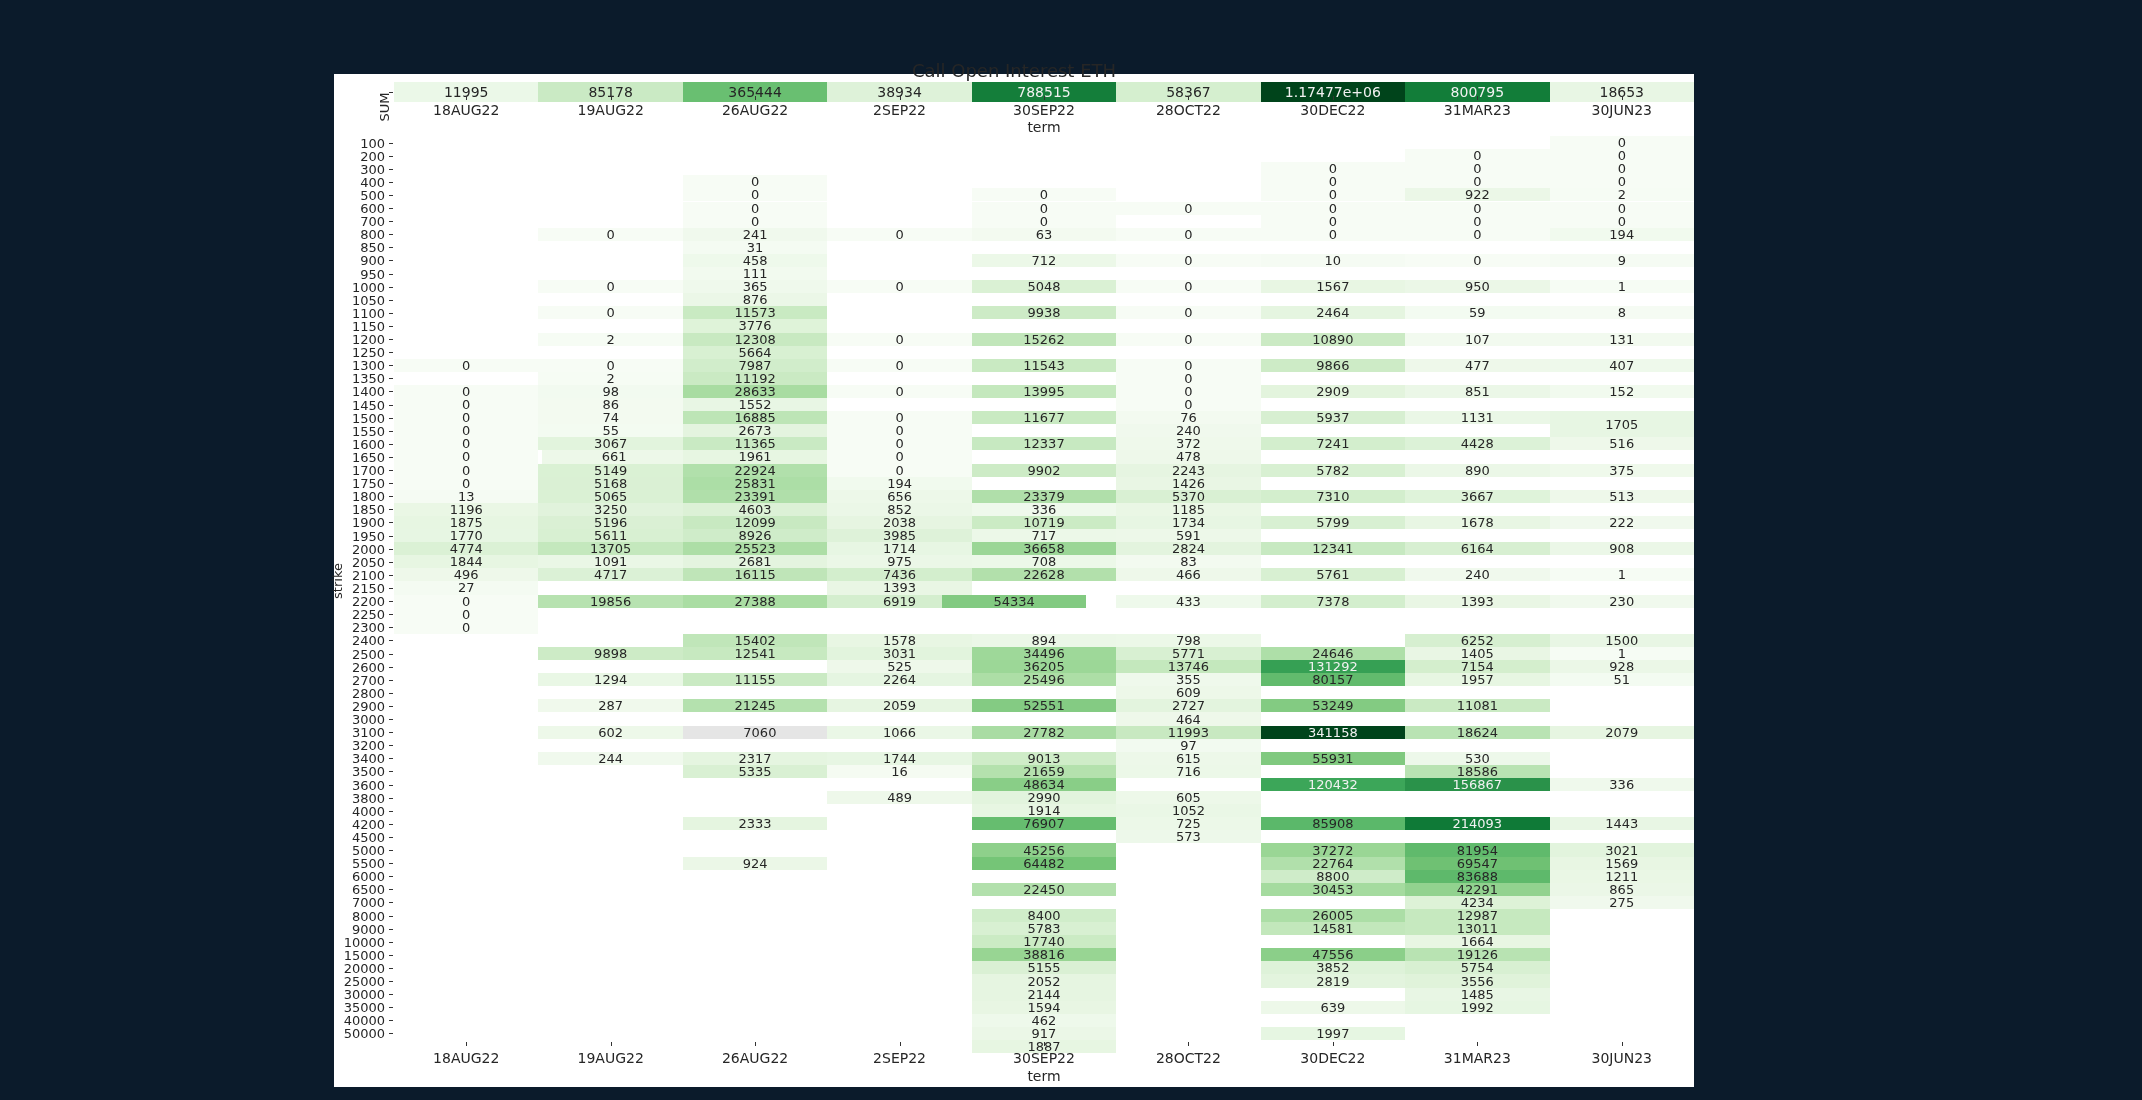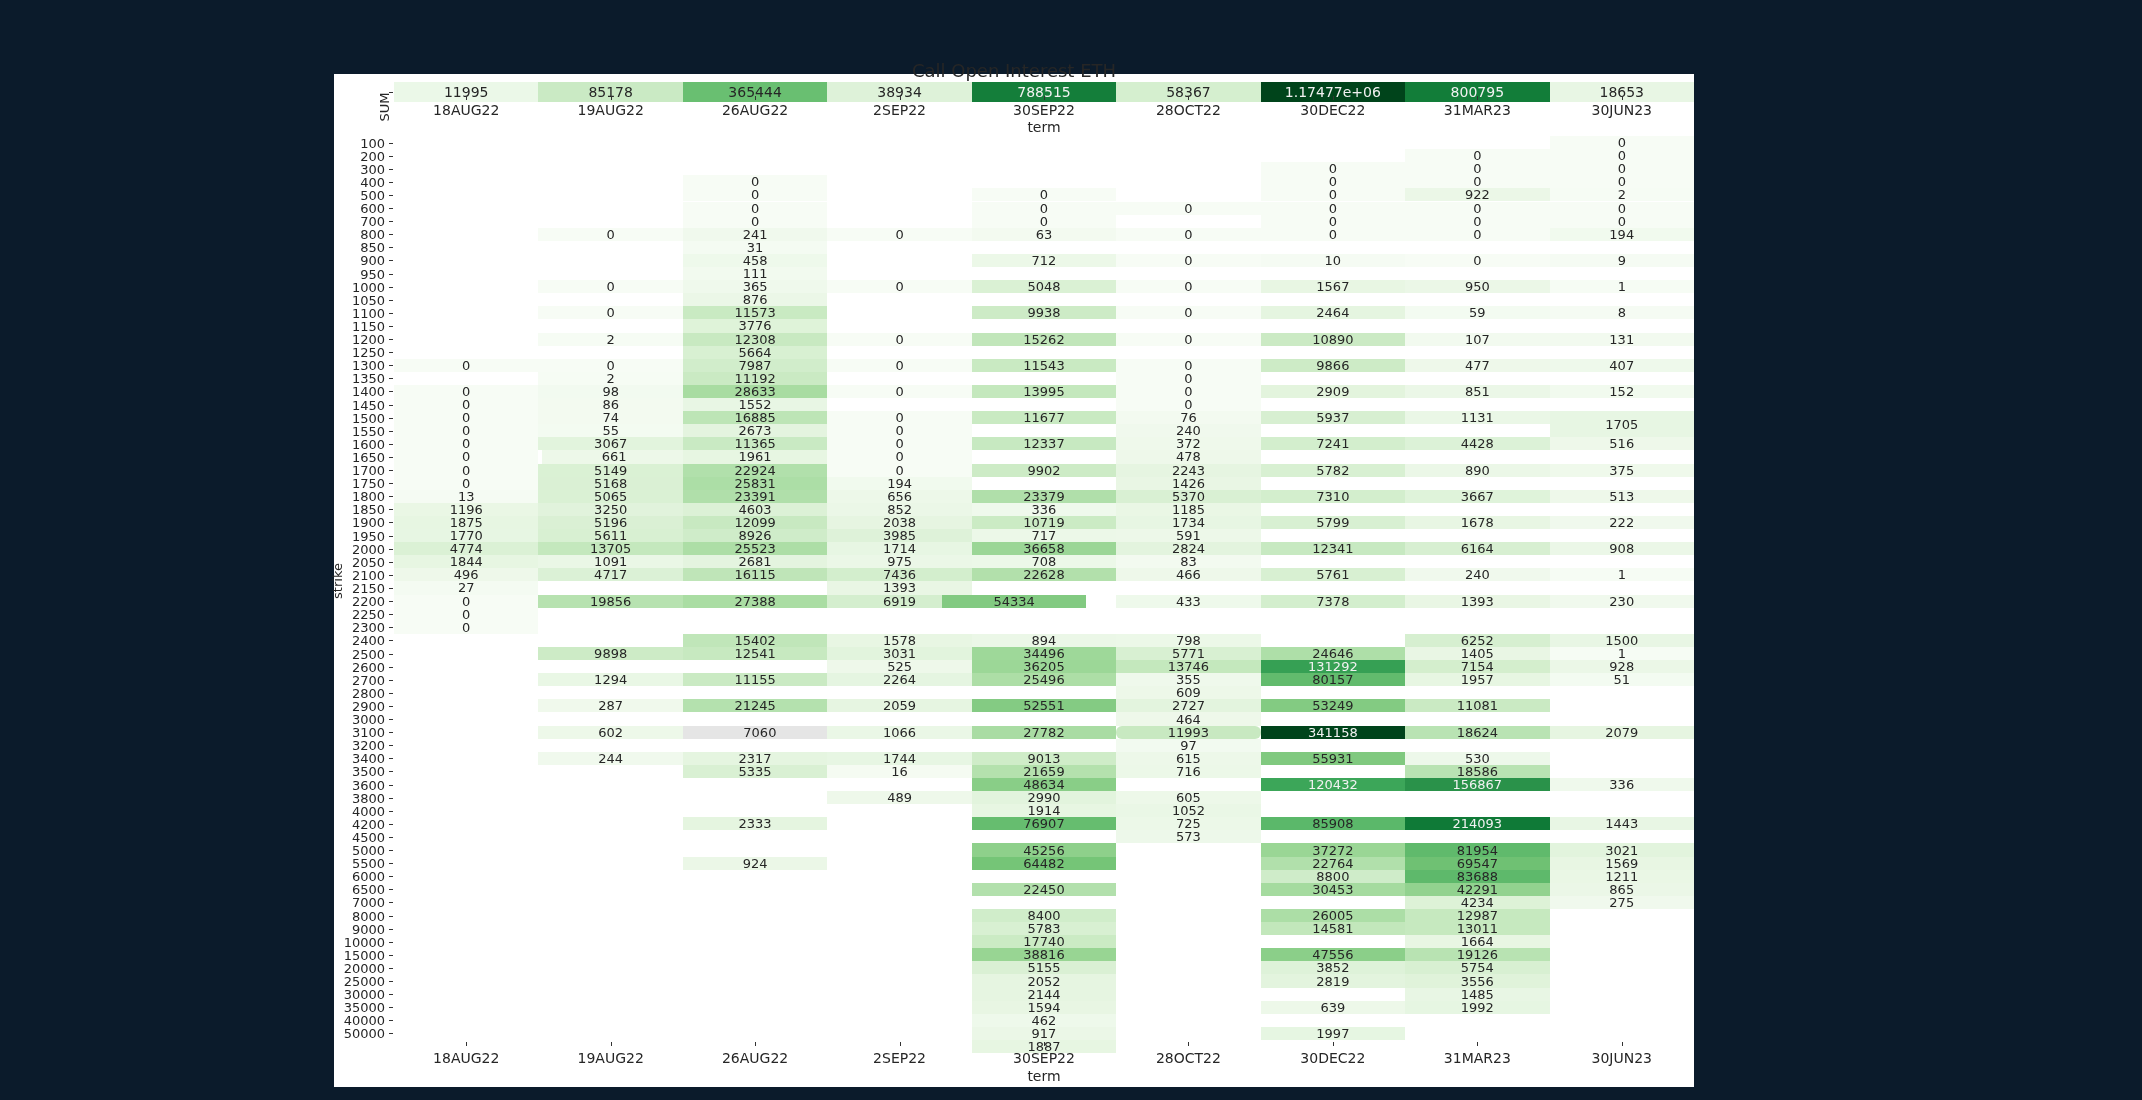--- a/index.html
+++ b/index.html
@@ -493,21 +493,21 @@
       <div class="cell" style="left: 493.333px; top: 625.362px; width: 144.444px; height: 13.1014px; background: rgb(230, 245, 225);">2059</div>
       <div class="cell" style="left: 637.778px; top: 625.362px; width: 144.444px; height: 13.1014px; background: rgb(132, 203, 131);">52551</div>
       <div class="cell" style="left: 782.222px; top: 625.362px; width: 144.444px; height: 13.1014px; background: rgb(227, 244, 222);">2727</div>
       <div class="cell" style="left: 926.667px; top: 625.362px; width: 144.444px; height: 13.1014px; background: rgb(131, 203, 130);">53249</div>
       <div class="cell" style="left: 1071.11px; top: 625.362px; width: 144.444px; height: 13.1014px; background: rgb(202, 234, 195);">11081</div>
       <div class="cell" style="left: 782.222px; top: 638.464px; width: 144.444px; height: 13.1014px; background: rgb(238, 248, 234);">464</div>
       <div class="cell" style="left: 204.444px; top: 651.565px; width: 144.444px; height: 13.1014px; background: rgb(237, 248, 233);">602</div>
       <div class="cell" style="left: 348.889px; top: 651.565px; width: 154px; height: 13.1014px; background: #e5e5e5;">7060</div>
       <div class="cell" style="left: 493.333px; top: 651.565px; width: 144.444px; height: 13.1014px; background: rgb(234, 247, 230);">1066</div>
       <div class="cell" style="left: 637.778px; top: 651.565px; width: 144.444px; height: 13.1014px; background: rgb(169, 220, 163);">27782</div>
-      <div class="cell" style="left: 782.222px; top: 651.565px; width: 144.444px; height: 13.1014px; background: rgb(200, 233, 193); border-radius: 6px;">11993</div>
+      <div class="cell" style="left: 782.222px; top: 651.565px; width: 144.444px; height: 13.1014px; background: rgb(200, 233, 193);">11993</div>
       <div class="cell dark" style="left: 926.667px; top: 651.565px; width: 144.444px; height: 13.1014px; background: rgb(0, 68, 27);">341158</div>
       <div class="cell" style="left: 1071.11px; top: 651.565px; width: 144.444px; height: 13.1014px; background: rgb(185, 227, 179);">18624</div>
       <div class="cell" style="left: 1215.56px; top: 651.565px; width: 144.444px; height: 13.1014px; background: rgb(230, 245, 225);">2079</div>
       <div class="cell" style="left: 782.222px; top: 664.667px; width: 144.444px; height: 13.1014px; background: rgb(242, 250, 240);">97</div>
       <div class="cell" style="left: 204.444px; top: 677.768px; width: 144.444px; height: 13.1014px; background: rgb(240, 249, 237);">244</div>
       <div class="cell" style="left: 348.889px; top: 677.768px; width: 144.444px; height: 13.1014px; background: rgb(229, 245, 224);">2317</div>
       <div class="cell" style="left: 493.333px; top: 677.768px; width: 144.444px; height: 13.1014px; background: rgb(231, 246, 227);">1744</div>
       <div class="cell" style="left: 637.778px; top: 677.768px; width: 144.444px; height: 13.1014px; background: rgb(207, 236, 200);">9013</div>
       <div class="cell" style="left: 782.222px; top: 677.768px; width: 144.444px; height: 13.1014px; background: rgb(237, 248, 233);">615</div>
       <div class="cell" style="left: 926.667px; top: 677.768px; width: 144.444px; height: 13.1014px; background: rgb(128, 201, 127);">55931</div>

